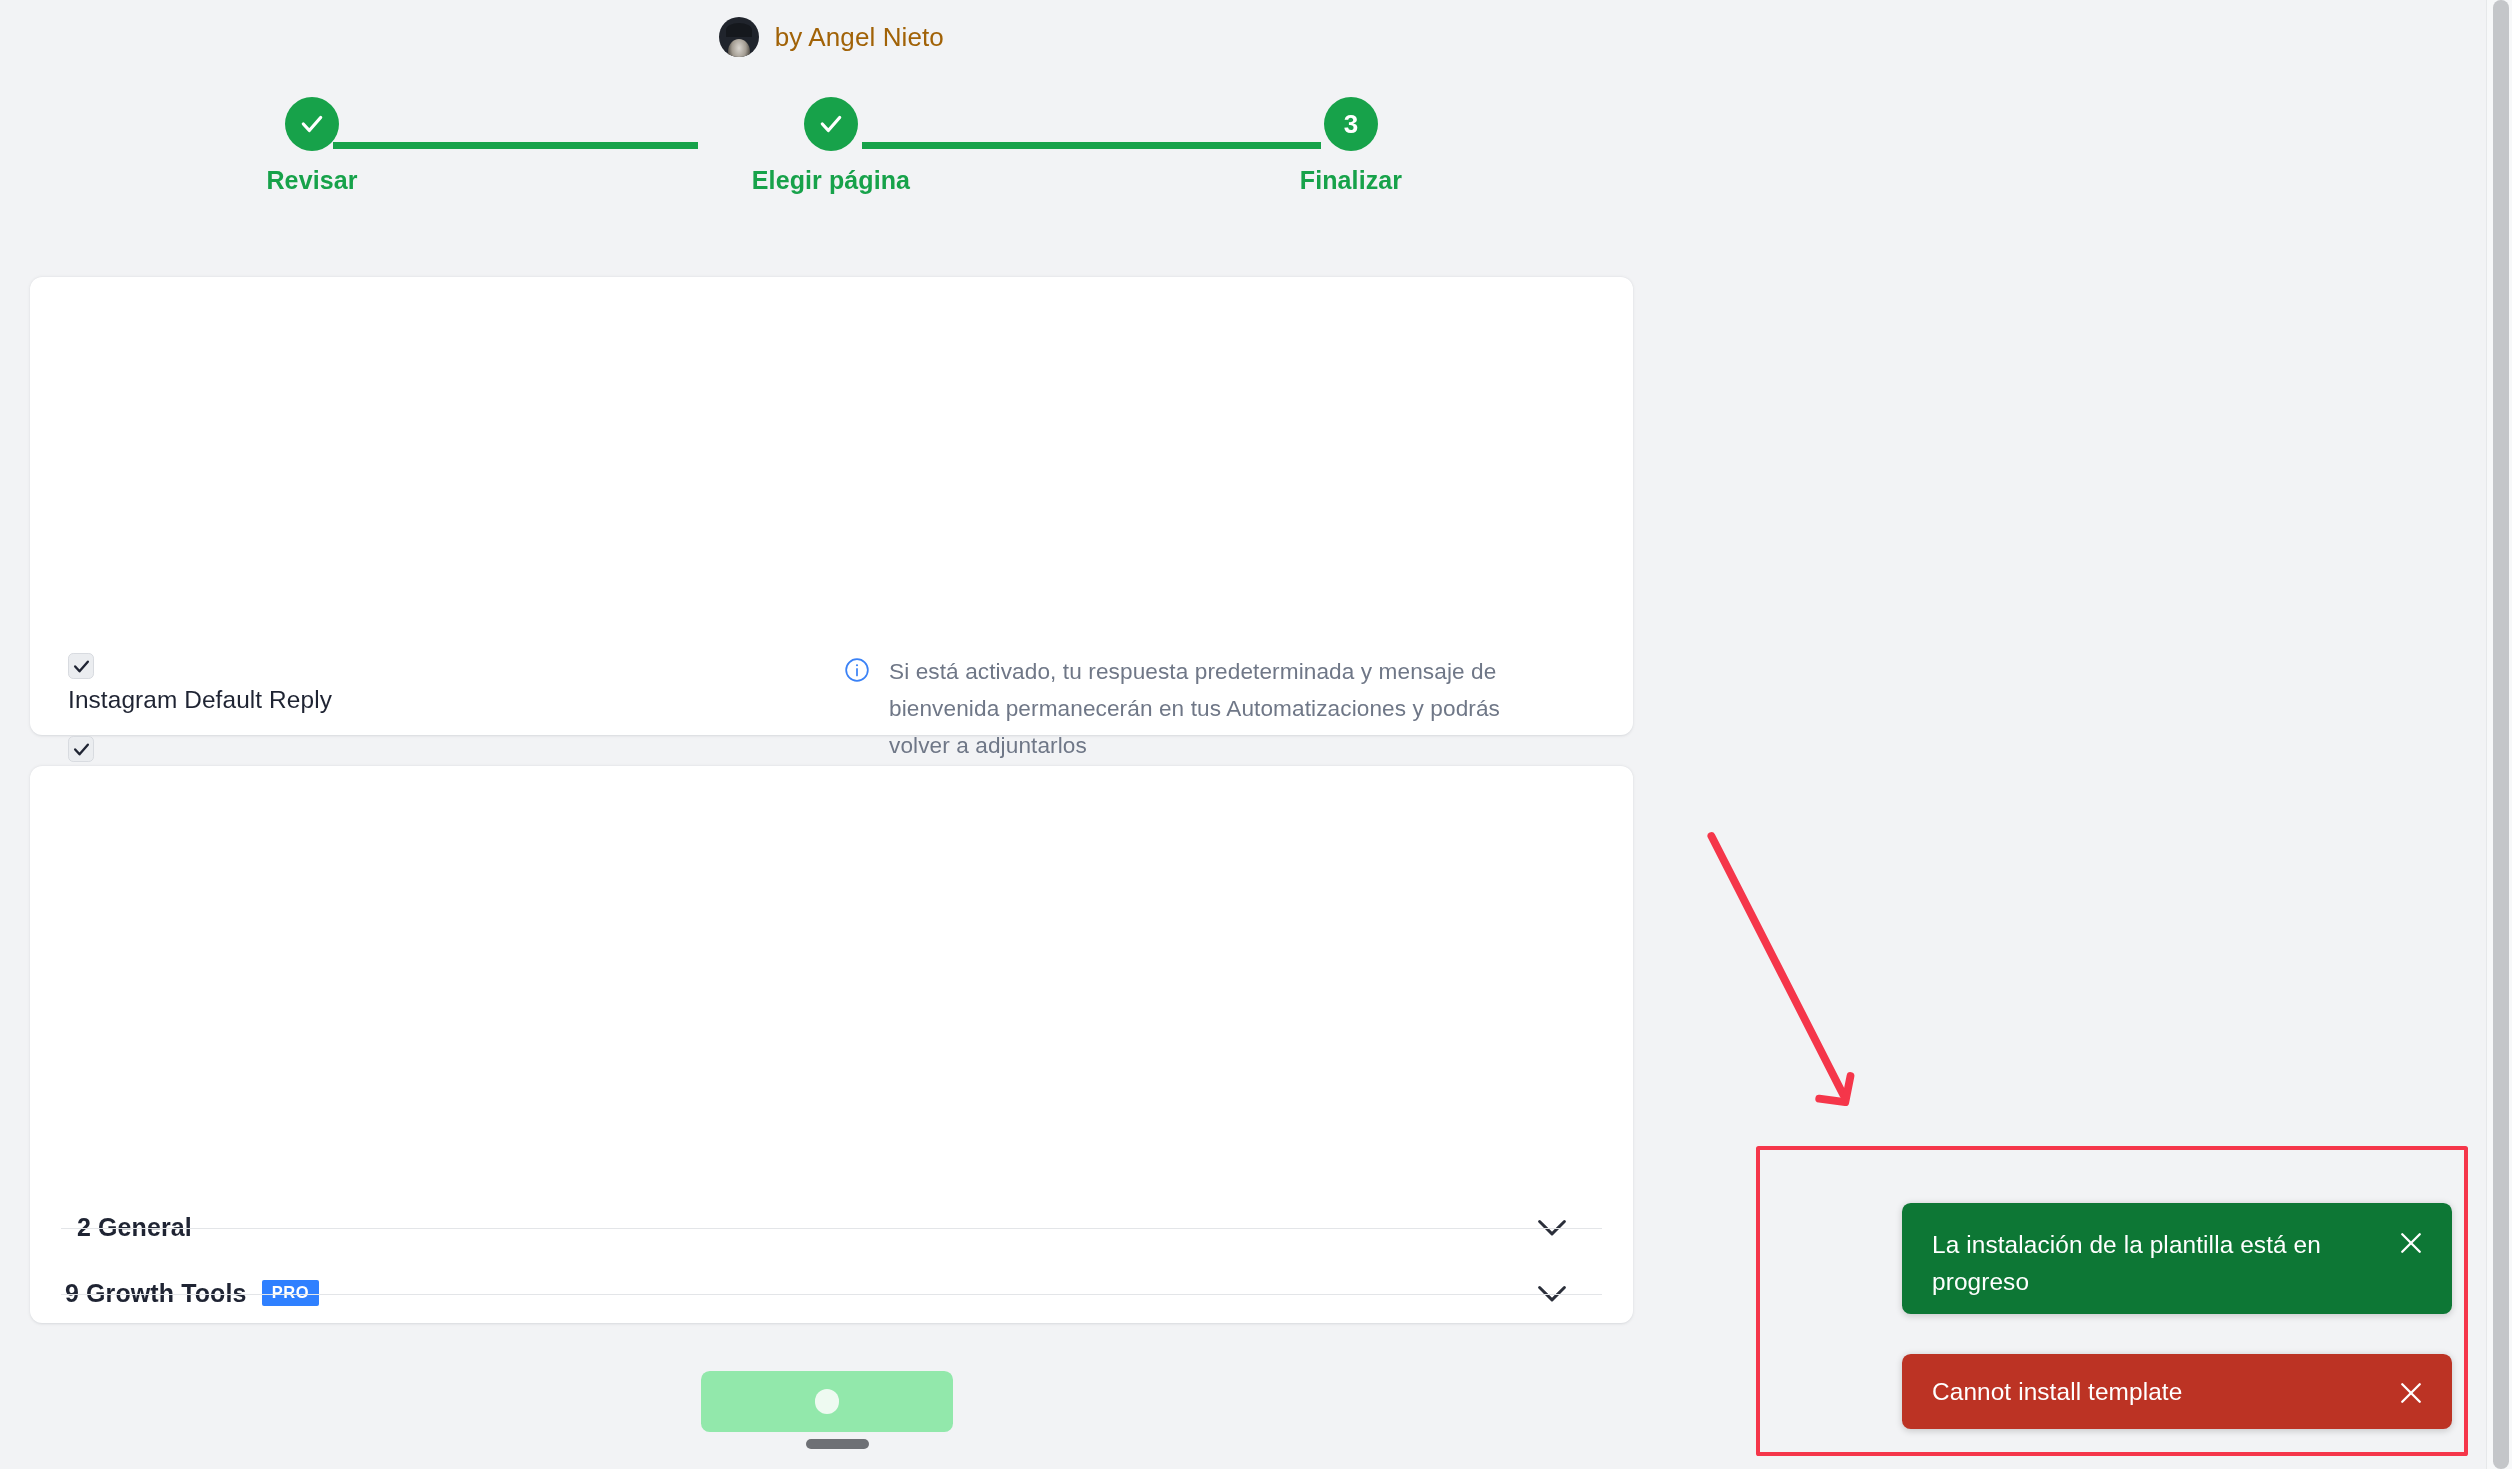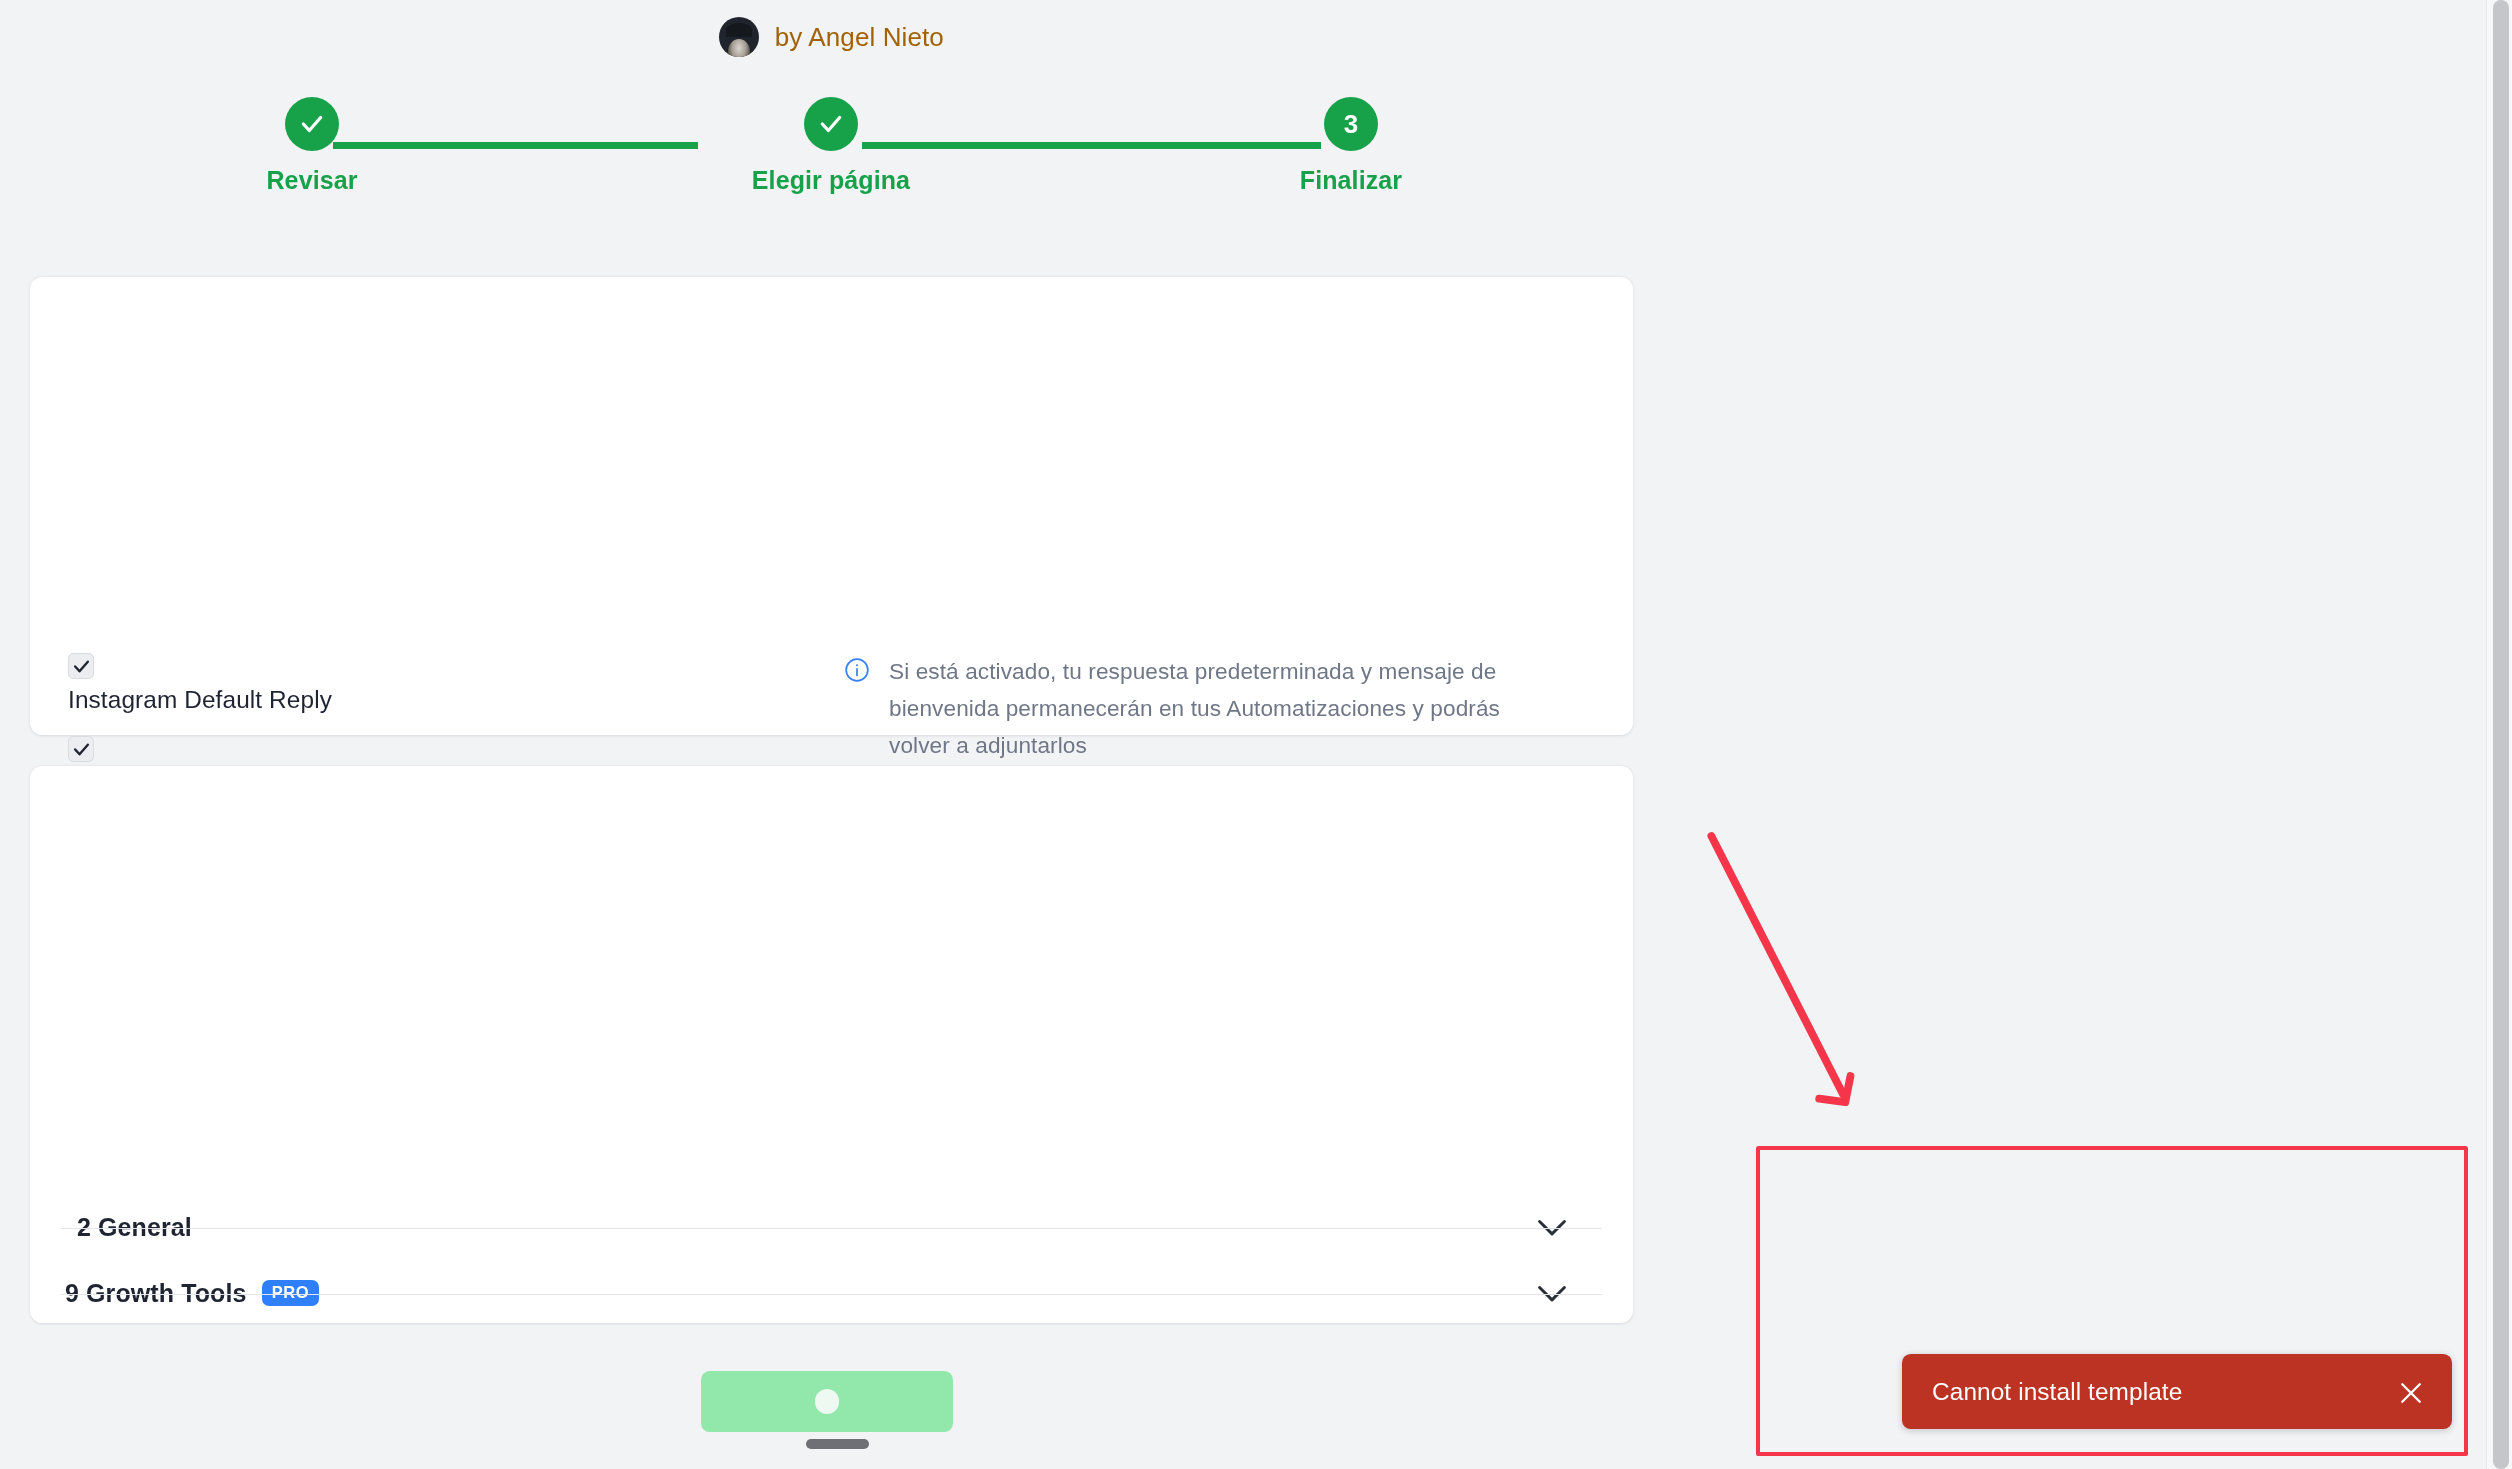--- a/index.html
+++ b/index.html
@@ -190,21 +190,21 @@
     font-size: 25px;
     font-weight: 700;
     color: #1f2433;
     letter-spacing: 0.1px;
     white-space: nowrap;
   }
   .pro-badge {
     display: inline-block;
     margin-left: 15.7px;
     padding: 2.6px 9.6px 3.5px;
-    border-radius: 7px;
+    border-radius: 2px;
     background: #2f80ff;
     color: #fff;
     font-size: 16.5px;
     font-weight: 700;
     letter-spacing: 0.5px;
     vertical-align: 4.4px;
   }
   .acc-chev {
     position: absolute;
     right: 66px;
@@ -447,20 +447,29 @@
 
   <button class="green-btn">
     <span class="dot"></span>
   </button>
   <div class="home-pill"></div>
 
   <div class="scroll-track">
     <div class="scroll-thumb"></div>
   </div>
 
+  <div class="toast" id="toast-progress">
+    <span class="toast-text">La instalación de la plantilla está en progreso</span>
+    <span class="toast-close">
+      <svg width="30" height="30" viewBox="0 0 24 24" fill="none" stroke="#ffffff" stroke-width="1.9" stroke-linecap="round">
+          <line x1="5" y1="5" x2="19" y2="19"></line>
+          <line x1="19" y1="5" x2="5" y2="19"></line>
+        </svg>
+    </span>
+  </div>
 
   <div class="toast" id="toast-error">
     <span class="toast-text">Cannot install template</span>
     <span class="toast-close">
       <svg width="30" height="30" viewBox="0 0 24 24" fill="none" stroke="#ffffff" stroke-width="1.9" stroke-linecap="round">
           <line x1="5" y1="5" x2="19" y2="19"></line>
           <line x1="19" y1="5" x2="5" y2="19"></line>
         </svg>
     </span>
   </div>

